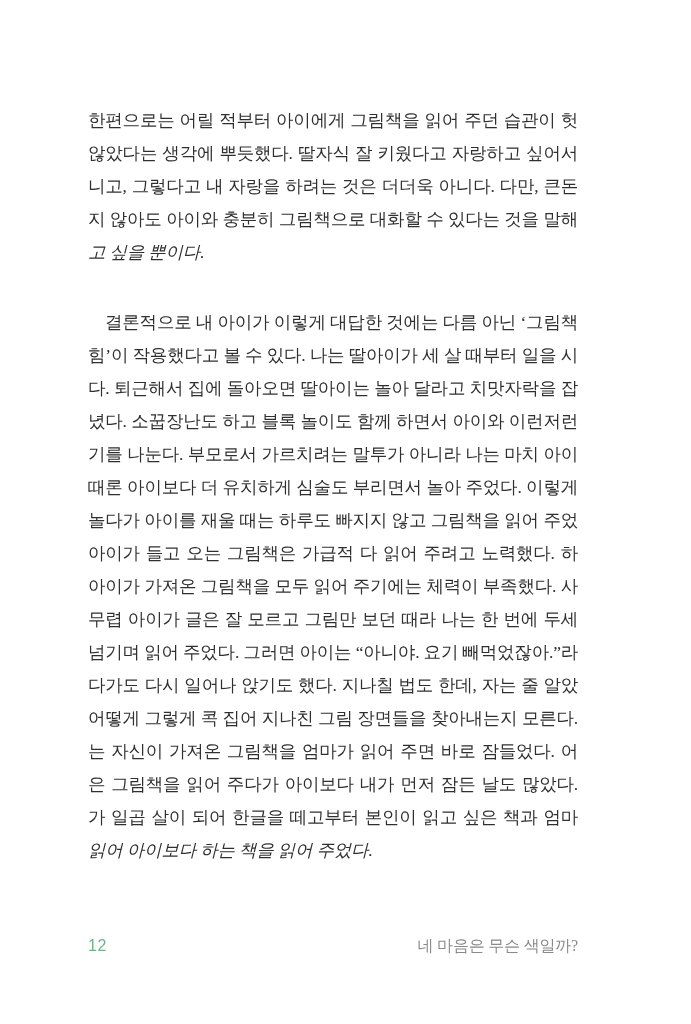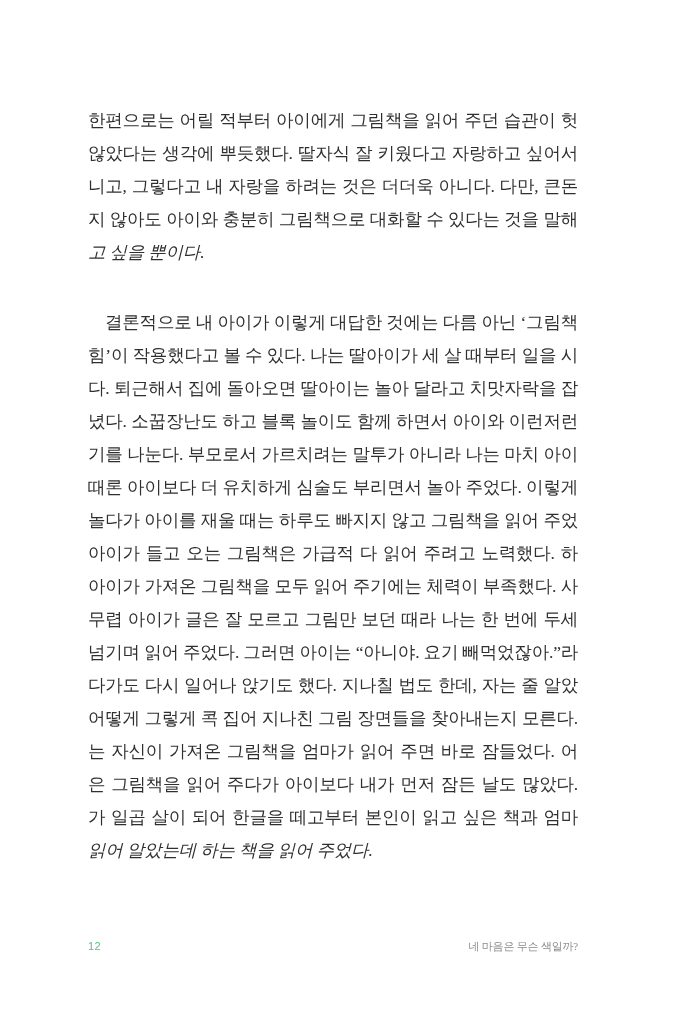--- a/index.html
+++ b/index.html
@@ -42,21 +42,21 @@
     text-indent: 17px;
   }
   .footer {
     position: absolute;
     left: 88px;
     top: 936px;
     width: 490px;
     display: flex;
     justify-content: space-between;
     align-items: baseline;
-    font-size: 11px;
+    font-size: 16px;
     line-height: 20px;
   }
   .page-number {
     font-family: "Liberation Sans", "DejaVu Sans", sans-serif;
     letter-spacing: 0.5px;
   }
   .book-title {
     letter-spacing: -0.2px;
   }
 </style>
@@ -83,21 +83,21 @@
         <div class="line">놀다가 아이를 재울 때는 하루도 빠지지 않고 그림책을 읽어 주었다.</div>
         <div class="line">아이가 들고 오는 그림책은 가급적 다 읽어 주려고 노력했다. 하지만</div>
         <div class="line">아이가 가져온 그림책을 모두 읽어 주기에는 체력이 부족했다. 사실 이</div>
         <div class="line">무렵 아이가 글은 잘 모르고 그림만 보던 때라 나는 한 번에 두세 장을</div>
         <div class="line">넘기며 읽어 주었다. 그러면 아이는 “아니야. 요기 빼먹었잖아.”라고 자</div>
         <div class="line">다가도 다시 일어나 앉기도 했다. 지나칠 법도 한데, 자는 줄 알았는데</div>
         <div class="line">어떻게 그렇게 콕 집어 지나친 그림 장면들을 찾아내는지 모른다. 아이</div>
         <div class="line">는 자신이 가져온 그림책을 엄마가 읽어 주면 바로 잠들었다. 어떤 날</div>
         <div class="line">은 그림책을 읽어 주다가 아이보다 내가 먼저 잠든 날도 많았다. 아이</div>
         <div class="line">가 일곱 살이 되어 한글을 떼고부터 본인이 읽고 싶은 책과 엄마가 꼭</div>
-        <div class="line">읽어 알았는데 하는 책을 읽어 주었다.</div>
+        <div class="line">읽어 아이보다 하는 책을 읽어 주었다.</div>
       </div>
   </div>
 
   <div class="footer">
     <span class="page-number" style="color: rgb(94, 189, 129);">12</span>
     <span class="book-title" style="color: rgb(138, 138, 138); margin-left: 20px;">네 마음은 무슨 색일까?</span>
   </div>
 
 </div>
 

